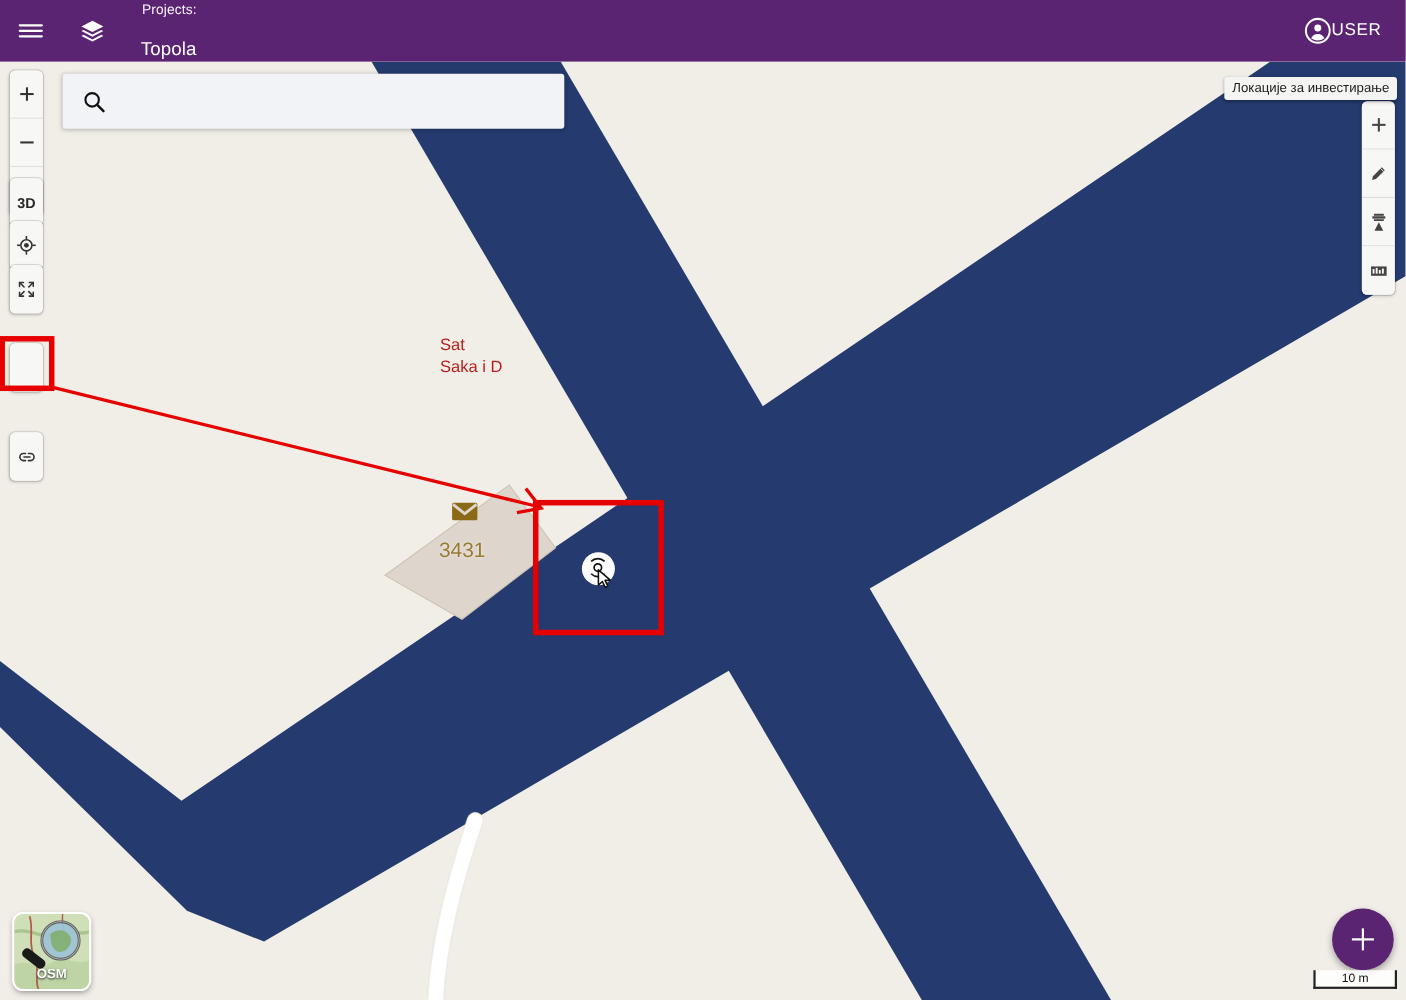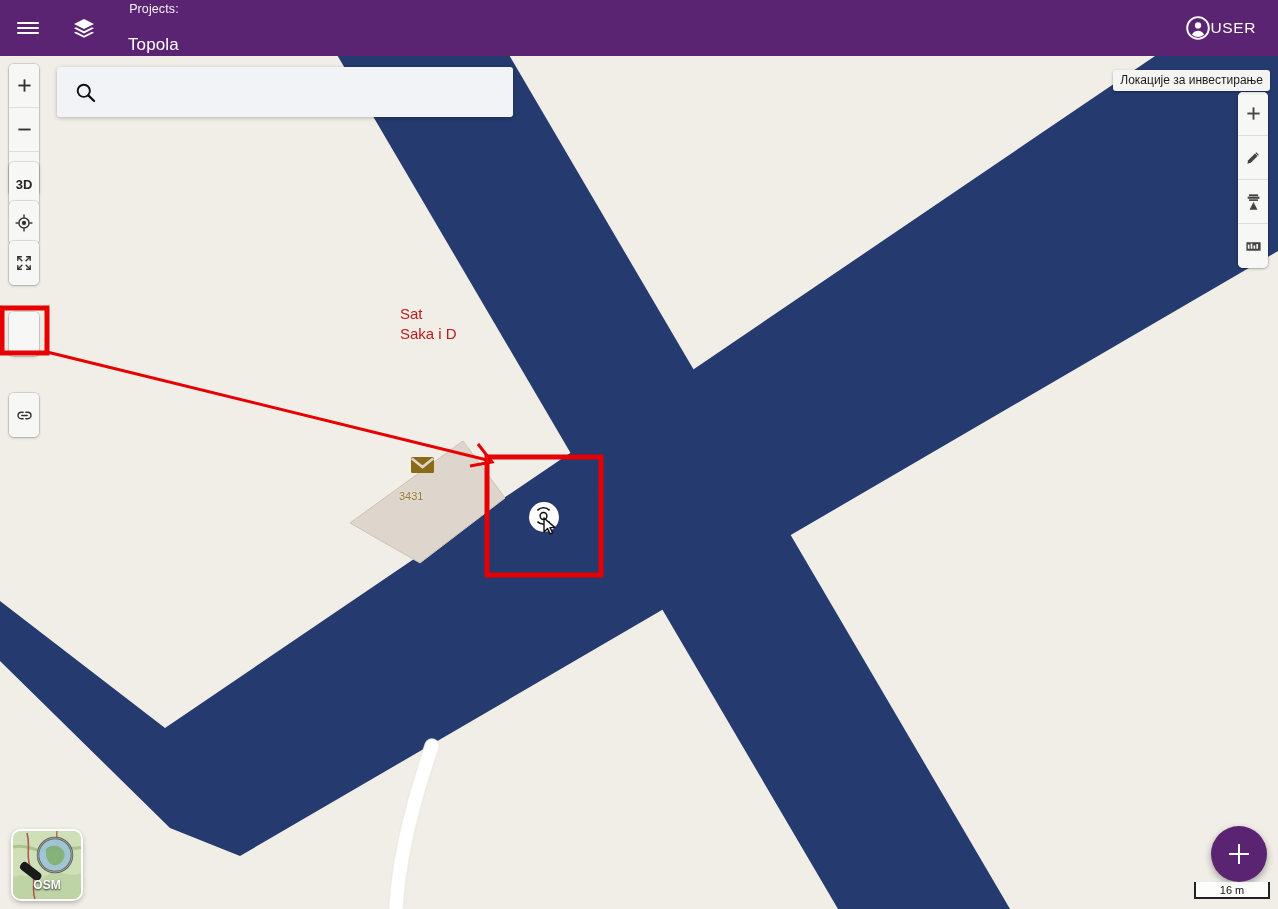--- a/index.html
+++ b/index.html
@@ -268,21 +268,21 @@
     font-size: 15px;
     text-align: left;
     line-height: 20px;
     text-shadow: 0 0 3px #f1eee8, 0 0 2px #f1eee8;
     pointer-events: none;
     white-space: nowrap;
   }
   .poi-num {
     position: absolute;
     color: #9a7a33;
-    font-size: 11px;
+    font-size: 19px;
     text-shadow: 0 0 3px #f1eee8;
     pointer-events: none;
   }
 </style>
 </head>
 <body>
 
 <div id="app">
 
   <div class="appbar">
@@ -482,21 +482,21 @@
         <rect x="6" y="36" width="24" height="9" rx="4" fill="#1a1a1a" transform="rotate(38 18 40)"></rect>
         <circle cx="42" cy="24" r="17" fill="#9fc3d6" opacity="0.92" stroke="#4c4c4c" stroke-width="2.5"></circle>
         <path d="M33,18 C38,13 46,14 50,19 C54,24 50,32 44,34 C38,36 32,30 33,18 Z" fill="#7fae6a" opacity=".85"></path>
         <circle cx="42" cy="24" r="17" fill="none" stroke="#ffffff" stroke-width="1" opacity=".5"></circle>
       </svg>
       <span class="basemap-label">OSM</span>
     </div>
 
     <button class="fab"></button>
 
-    <div class="scalebar">16 m</div>
+    <div class="scalebar">10 m</div>
 
     <svg class="annot" viewBox="0 0 1278 853">
 
       <rect x="2" y="252" width="45" height="45" fill="none" stroke="#e60000" stroke-width="5"></rect>
 
       <line x1="47" y1="296" x2="487" y2="404" stroke="#e60000" stroke-width="3"></line>
 
       <path d="M478,388 L492,406 L470,410" fill="none" stroke="#e60000" stroke-width="3"></path>
 
       <rect x="487" y="401" width="114" height="118" fill="none" stroke="#e60000" stroke-width="5"></rect>

